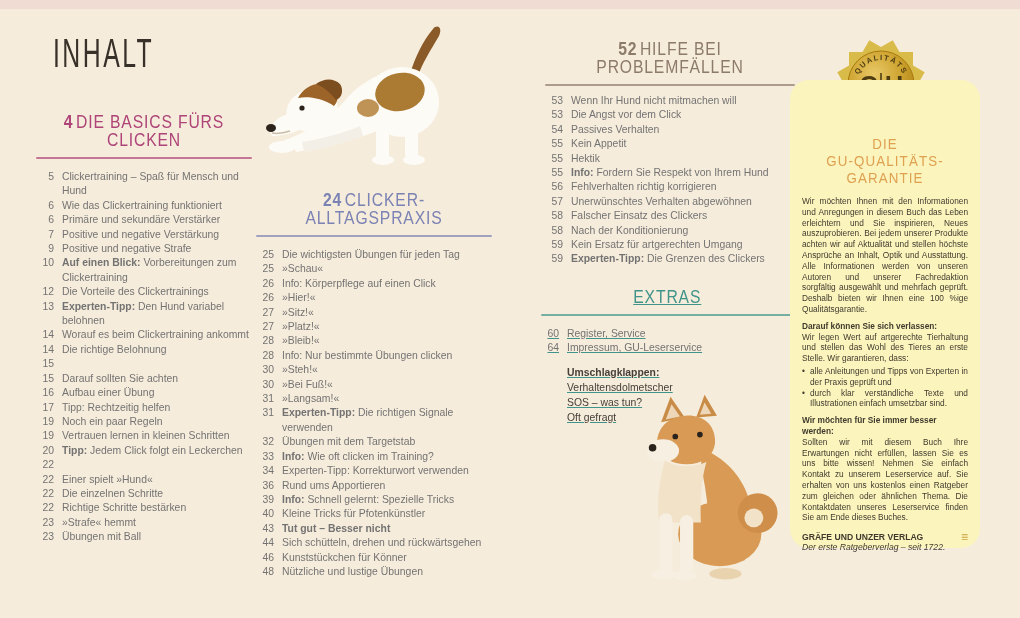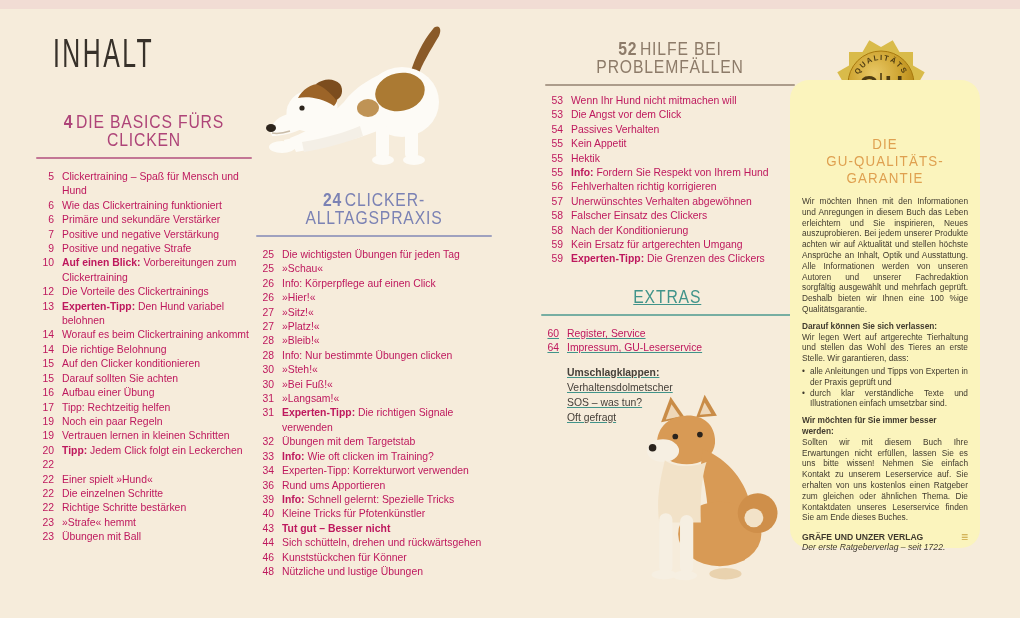--- a/index.html
+++ b/index.html
@@ -15,21 +15,21 @@
             letter-spacing:1px;transform:scaleX(.85);transform-origin:center top;}
   .sec-num{font-weight:700;margin-right:3px;}
   .hline{display:block;}
   .rule{height:2px;background:currentColor;opacity:.7;border-radius:2px;margin-top:8px;}
 
   .sec-basics{left:36px;top:113px;width:216px;color:#ae4478;}
   .sec-alltag{left:256px;top:191px;width:236px;color:#7b82b4;}
   .sec-problem{left:545px;top:40px;width:250px;color:#8d7b69;}
   .sec-extras{left:541px;top:288px;width:250px;color:#41948a;text-decoration:underline;}
 
-  .toc-list{margin-top:11px;color:#be185d;}
+  .toc-list{margin-top:11px;color:#737373;}
   .sec-problem .toc-list{margin-top:8px;}
   .toc-row{display:flex;font-size:10.4px;line-height:14.4px;}
   .pg{flex:0 0 18px;width:18px;text-align:right;margin-right:8px;}
   .tx{flex:1;}
   .tx b{font-weight:700;}
 
   .flap{margin:9px 0 0 26px;font-size:10.4px;line-height:15px;color:#46403a;}
   .flap-title{font-weight:700;}
 
   
@@ -144,21 +144,20 @@
         <div class="toc-row">
           <span class="pg">14</span>
           <span class="tx">Worauf es beim Clickertraining ankommt</span>
         </div>
         <div class="toc-row">
           <span class="pg">14</span>
           <span class="tx">Die richtige Belohnung</span>
         </div>
         <div class="toc-row">
           <span class="pg">15</span>
-          <span class="tx">Auf den Clicker konditionieren</span>
         </div>
         <div class="toc-row">
           <span class="pg">15</span>
           <span class="tx">Darauf sollten Sie achten</span>
         </div>
         <div class="toc-row">
           <span class="pg">16</span>
           <span class="tx">Aufbau einer Übung</span>
         </div>
         <div class="toc-row">

